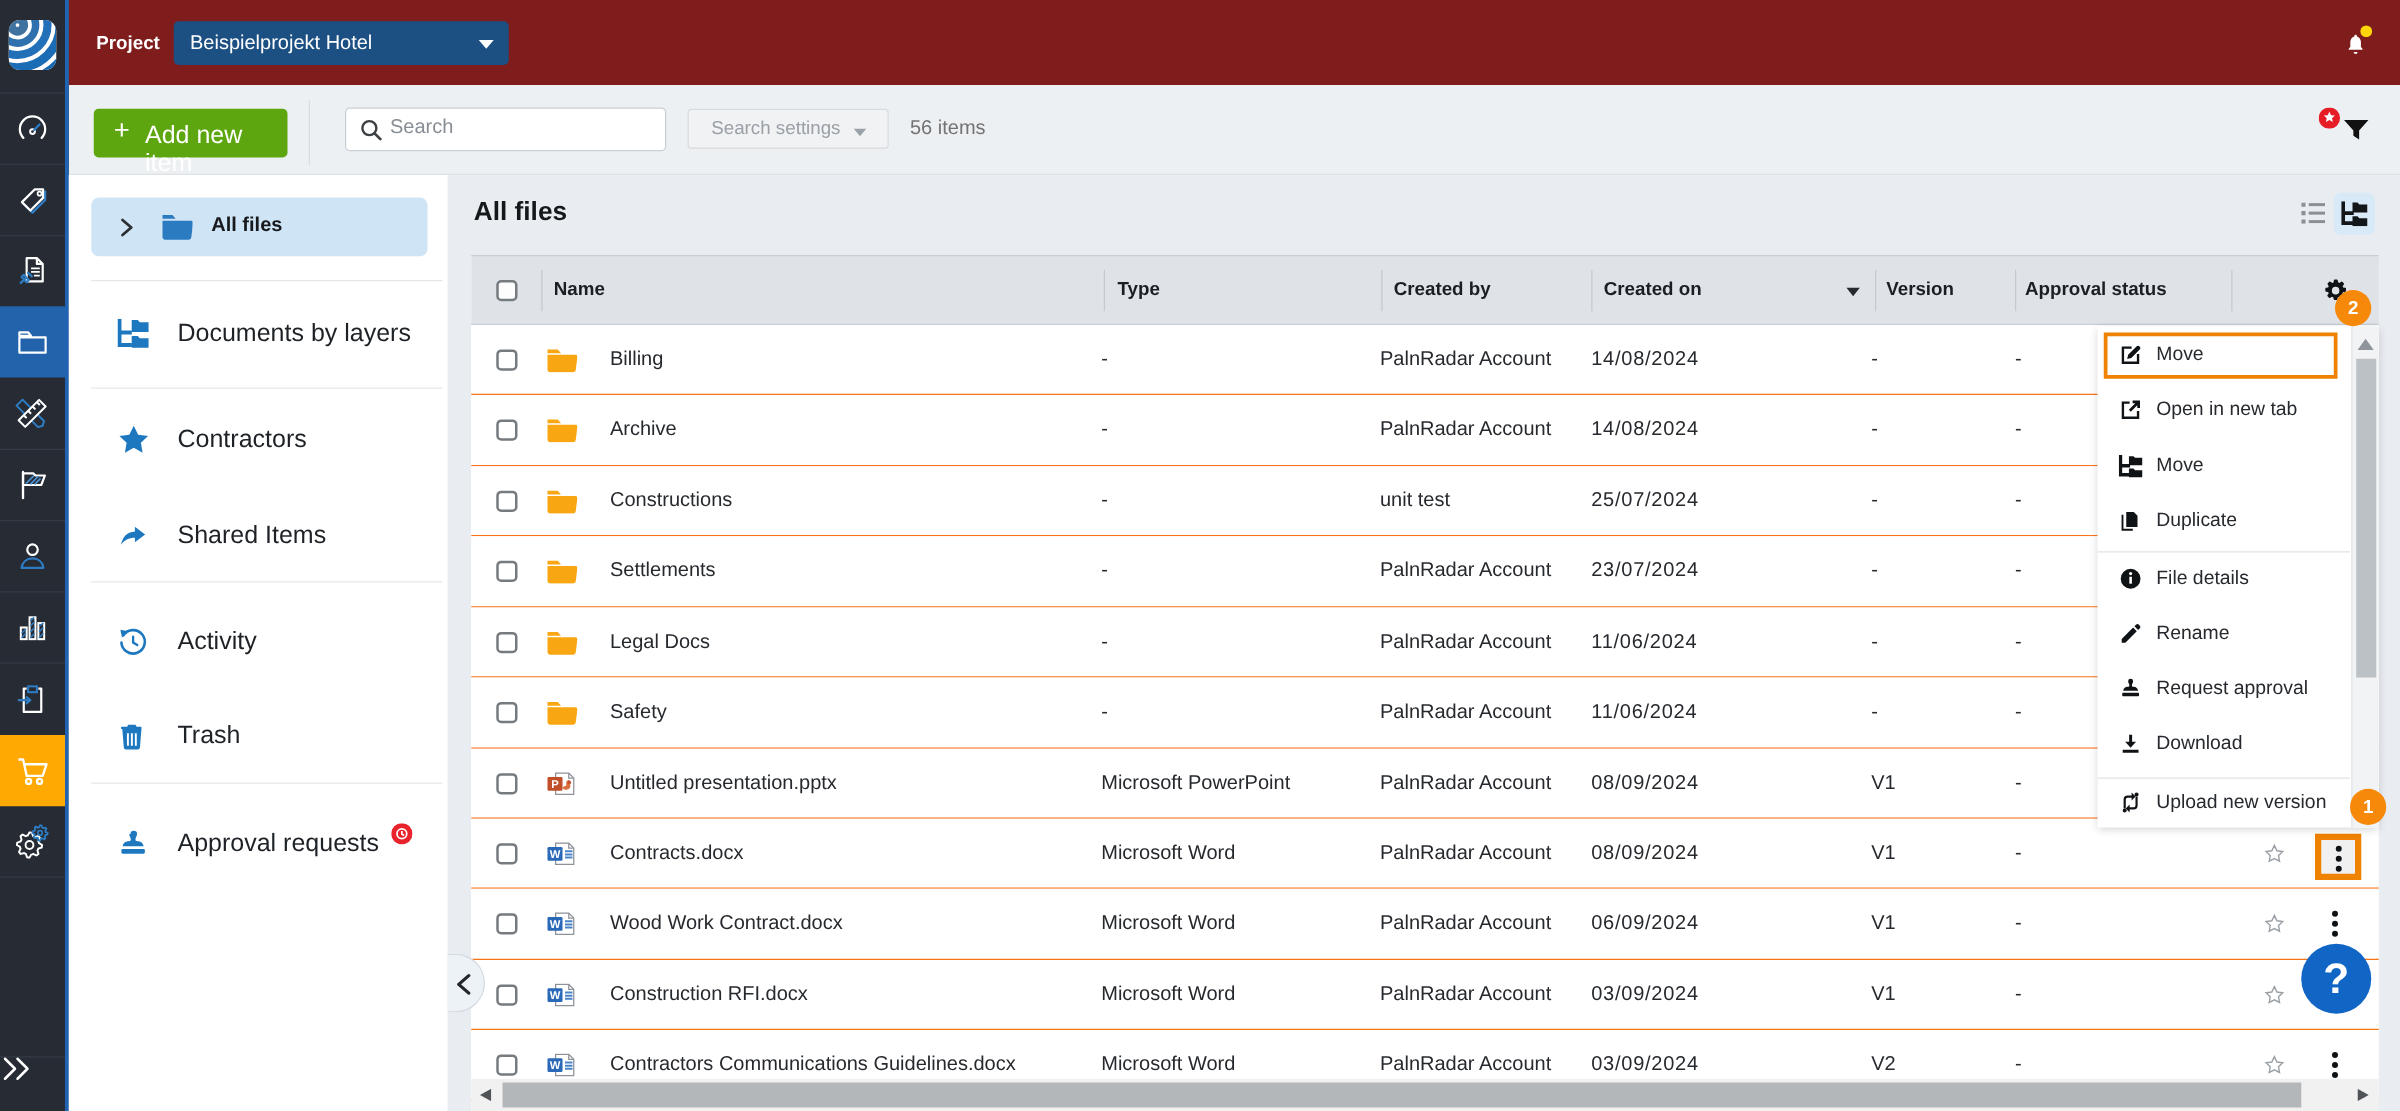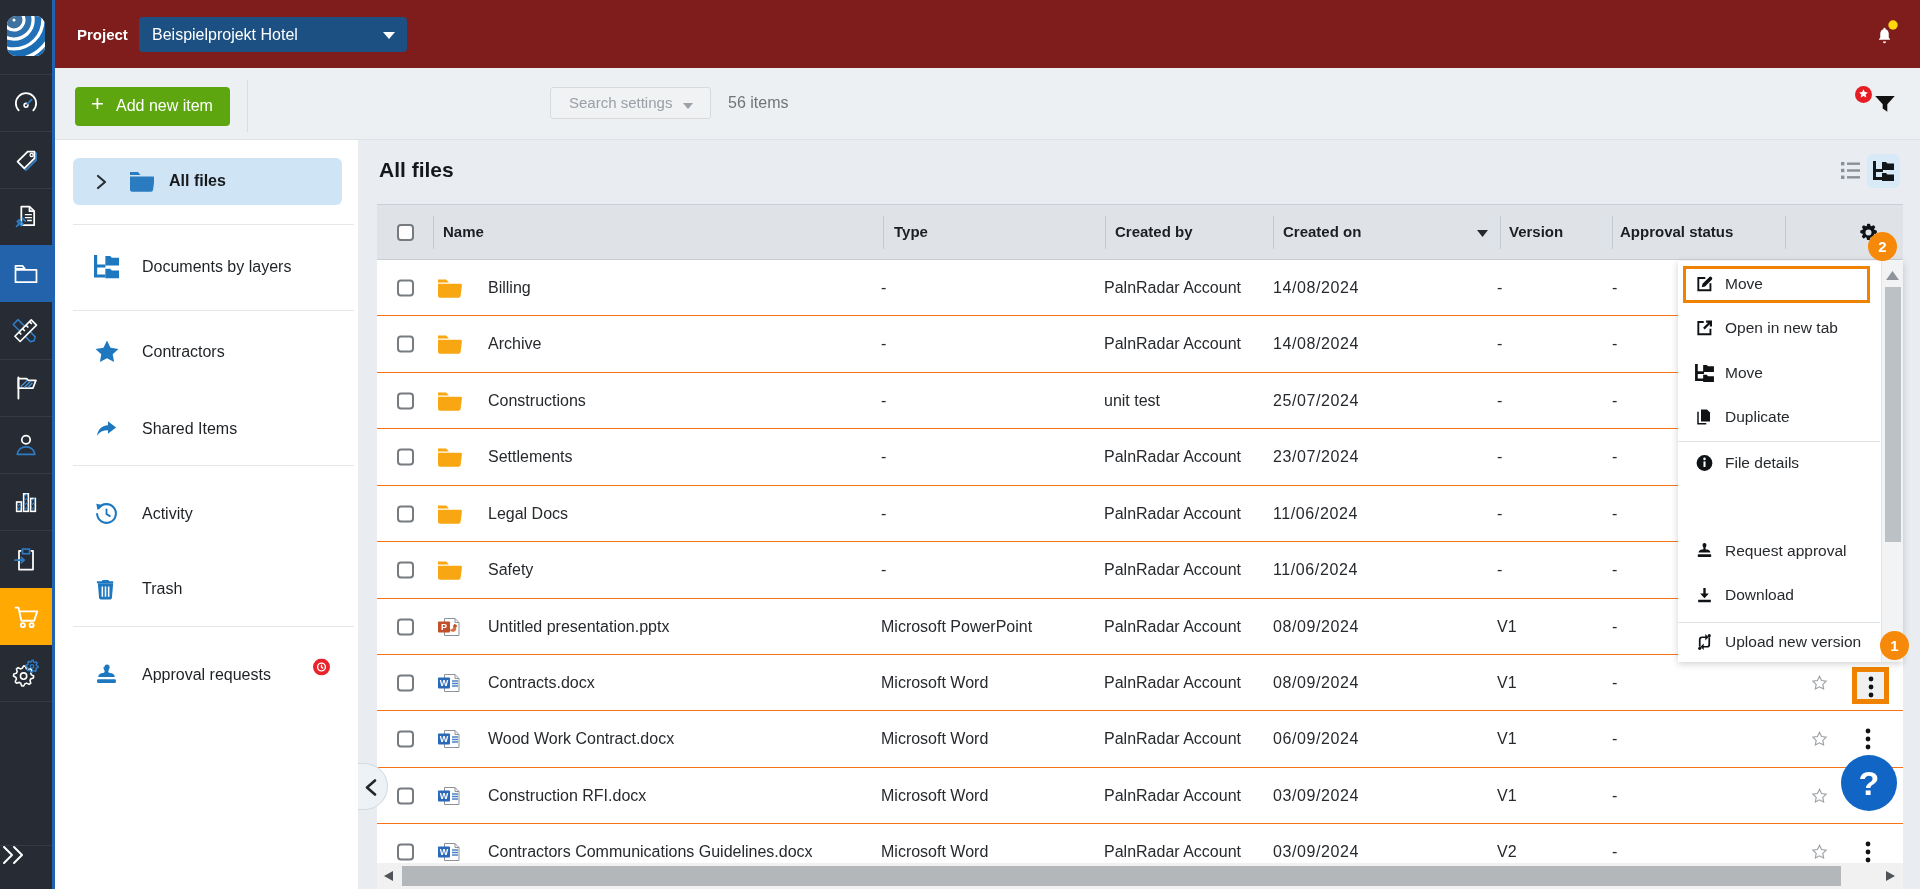--- a/index.html
+++ b/index.html
@@ -8,41 +8,41 @@
 .abs{position:absolute}
 
 #topbar{position:absolute;left:55px;top:0;width:1865px;height:68px;background:#7f1d1d}
 #projlabel{position:absolute;left:22px;top:26px;color:#fff;font-weight:bold;font-size:15px}
 #projdd{position:absolute;left:84px;top:17px;width:268px;height:35px;background:#1d5082;border-radius:4px;color:#fff;font-size:16px;line-height:35px;padding-left:13px}
 #projdd .caret{position:absolute;right:12px;top:15px;width:0;height:0;border-left:6px solid transparent;border-right:6px solid transparent;border-top:7px solid #fff}
 
 #toolbar{position:absolute;left:55px;top:68px;width:1865px;height:72px;background:#edf0f3;border-bottom:1px solid #dde2e6}
 #addbtn{position:absolute;left:20px;top:19px;width:155px;height:39px;background:#5ea60f;border-radius:4px;color:#fff}
 #addbtn .plus{position:absolute;left:16px;top:4px;font-size:22px;font-weight:400}
-#addbtn .txt{position:absolute;left:41px;top:10px;font-size:16px}
+#addbtn .txt{position:absolute;left:41px;top:10px;font-size:20px}
 #tooldiv{position:absolute;left:192px;top:12px;width:1px;height:52px;background:#d9dde1}
 #searchbox{position:absolute;left:221px;top:18px;width:257px;height:35px;background:#fff;border:1px solid #c9cfd4;border-radius:4px}
 #searchbox .ph{position:absolute;left:35px;top:6px;color:#868d94;font-size:16px}
 #ssbtn{position:absolute;left:495px;top:19px;width:161px;height:32px;background:#f0f2f4;border:1px solid #d8dbde;border-radius:3px;color:#9aa0a6;font-size:15px;line-height:30px;padding-left:18px}
 #ssbtn .caret{position:absolute;right:17px;top:15px;width:0;height:0;border-left:5px solid transparent;border-right:5px solid transparent;border-top:6px solid #9aa1a8}
 #nitems{position:absolute;left:673px;top:26px;font-size:16px;color:#737373}
 
 #sidebar{position:absolute;left:0;top:0;width:55px;height:889px;background:#262b34;border-right:3px solid #1f63b2}
 #sidebar .cell{position:absolute;left:0;width:52px;height:57px;border-top:1px solid #343b44}
 #sidebar .active-b{background:#2263ab}
 #sidebar .active-o{background:#ffa902}
 #sidebar svg{position:absolute;left:50%;top:50%;transform:translate(-50%,-50%)}
 #logo{position:absolute;left:7px;top:16px;width:38px;height:40px;background:#fff;border-radius:9px;overflow:hidden}
 
 #navpanel{position:absolute;left:55px;top:140px;width:303px;height:749px;background:#fff}
 #navsel{position:absolute;left:18px;top:18px;width:269px;height:47px;background:#cfe4f4;border-radius:6px}
 .navdiv{position:absolute;left:18px;width:281px;height:1px;background:#e4e7ea}
 .navitem{position:absolute;left:0;width:303px;height:38px}
 .navitem svg{position:absolute;left:39px;top:50%;transform:translateY(-50%)}
-.navitem .t{position:absolute;left:87px;top:50%;transform:translateY(-50%);font-size:16px;color:#1e2226;white-space:nowrap}
+.navitem .t{position:absolute;left:87px;top:50%;transform:translateY(-50%);font-size:20px;color:#1e2226;white-space:nowrap}
 
 #title{position:absolute;left:379px;top:158px;font-size:21px;font-weight:bold;color:#15181b}
 #vtoggle{position:absolute;left:1867px;top:154px;width:33px;height:34px;background:#d8e9f7;border-radius:6px}
 
 #table{position:absolute;left:377px;top:204px;width:1367px;height:685px;background:#fff}
 #thead{position:absolute;left:0;top:0;width:1526px;height:56px;background:#dfe3e8;border-top:1px solid #c9cfd5;border-bottom:1px solid #c6cdd4}
 #thead .hl{position:absolute;top:18px;font-size:15px;font-weight:bold;color:#1b1f23;white-space:nowrap}
 #thead .vsep{position:absolute;top:11px;width:1px;height:33px;background:#c3cad1}
 .row{position:absolute;left:0;width:1526px;background:#fff;border-bottom:1px solid #f97316}
 .row .c{position:absolute;top:50%;transform:translateY(-50%);font-size:16px;color:#26292d;white-space:nowrap}
@@ -80,20 +80,27 @@
   <svg class="abs" style="left:1833px;top:20px" width="10" height="10">
       <circle cx="5" cy="5" r="4.7" fill="#ffd60a"></circle>
     </svg>
 </div>
 <div id="toolbar">
   <div id="addbtn">
       <span class="plus">+</span>
       <span class="txt">Add new item</span>
     </div>
   <div id="tooldiv"></div>
+  <div id="searchbox">
+    <svg class="abs" style="left:11px;top:8px" width="18" height="18" viewBox="0 0 18 18">
+        <circle cx="7.5" cy="7.5" r="5.6" fill="none" stroke="#3c4043" stroke-width="1.9"></circle>
+        <line x1="11.7" y1="11.7" x2="16.3" y2="16.3" stroke="#3c4043" stroke-width="2.2" stroke-linecap="round"></line>
+      </svg>
+    <span class="ph">Search</span>
+  </div>
   <div id="ssbtn">Search settings<span class="caret"></span></div>
   <div id="nitems">56 items</div>
   <svg class="abs" style="left:1820px;top:28px" width="20" height="16" viewBox="0 0 22 18">
       <path fill="#111" d="M0 0h22L13.6 9.4v8.2l-5.2-3.4V9.4z"></path>
     </svg>
   <svg class="abs" style="left:1800px;top:18px" width="17" height="17" viewBox="0 0 17 17">
       <circle cx="8.5" cy="8.5" r="8.5" fill="#e71d25"></circle>
       <path fill="#fff" d="M8.5 3.2l1.3 2.9 3.1.3-2.3 2.1.7 3.1-2.8-1.6-2.8 1.6.7-3.1-2.3-2.1 3.1-.3z"></path>
     </svg>
 </div>
@@ -634,20 +641,26 @@
   </div>
   <div class="msep" style="top:180px"></div>
   <div class="mi" style="top:180px">
     <svg width="19" height="19" viewBox="0 0 24 24">
         <circle cx="12" cy="12" r="10" fill="#101316"></circle>
         <rect x="10.7" y="10" width="2.6" height="7" fill="#fff"></rect>
         <circle cx="12" cy="6.8" r="1.6" fill="#fff"></circle>
       </svg>
     <span class="t">File details</span>
   </div>
+  <div class="mi" style="top:224px">
+    <svg width="19" height="19" viewBox="0 0 24 24">
+        <path fill="#101316" d="M3 17.3L14.5 5.8l3.7 3.7L6.7 21H3zM15.9 4.4l1.7-1.7a1.8 1.8 0 012.6 0l1.1 1.1a1.8 1.8 0 010 2.6l-1.7 1.7z"></path>
+      </svg>
+    <span class="t">Rename</span>
+  </div>
   <div class="mi" style="top:268px">
     <svg width="19" height="19" viewBox="0 0 24 24">
         <path fill="#101316" d="M9.5 4.5a2.5 2.5 0 115 0c0 1.8-1.2 2.3-1.2 4.2 0 .8.3 1.3 1.7 1.3 2.5 0 4.5 1.7 4.5 4H4.5c0-2.3 2-4 4.5-4 1.4 0 1.7-.5 1.7-1.3 0-1.9-1.2-2.4-1.2-4.2z"></path>
         <rect x="3.5" y="16" width="17" height="3.6" rx="1" fill="#101316"></rect>
       </svg>
     <span class="t">Request approval</span>
   </div>
   <div class="mi" style="top:312px">
     <svg width="19" height="19" viewBox="0 0 24 24">
         <path fill="#101316" d="M10.5 3h3v7h4L12 16 6.5 10h4z"></path>

